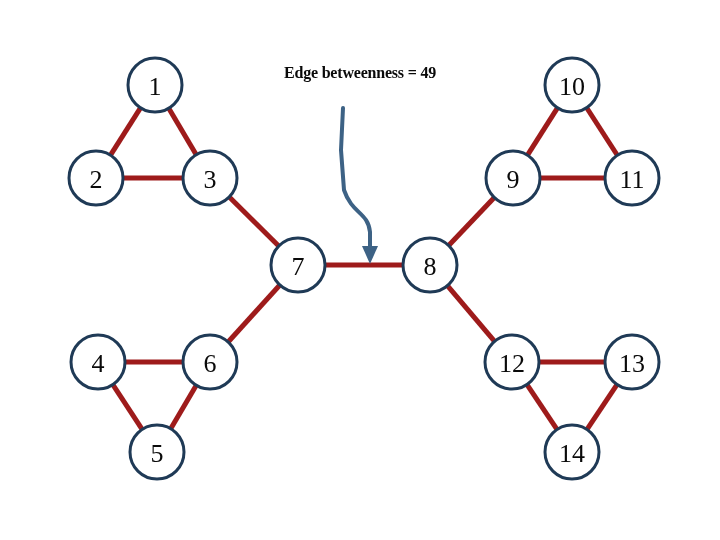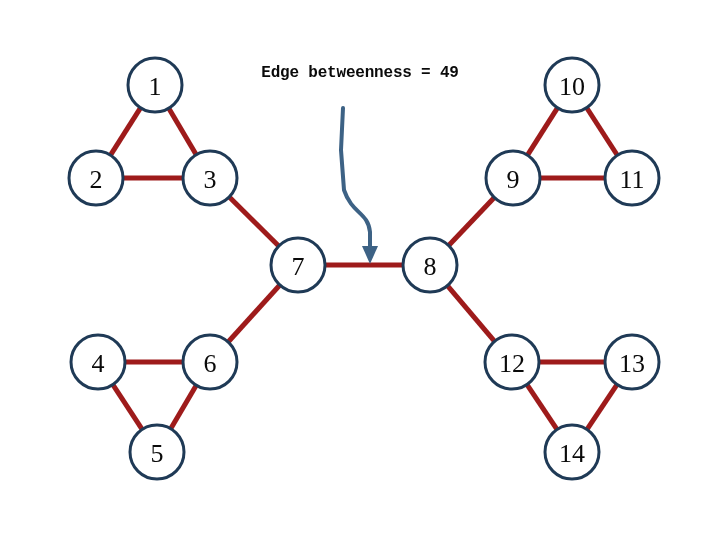--- a/index.html
+++ b/index.html
@@ -54,21 +54,21 @@
   }
   .annotation-arrow-head {
     fill: #3d6285;
   }
   .title-text {
     position: absolute;
     left: 0;
     top: 64px;
     width: 720px;
     text-align: center;
-    font-family: Liberation Mono, monospace;
+    font-family: Liberation Serif, serif;
     font-weight: bold;
     font-size: 16px;
     color: #0a0a0a;
     letter-spacing: -0.2px;
     pointer-events: none;
   }
 </style>
 </head>
 <body>
 

